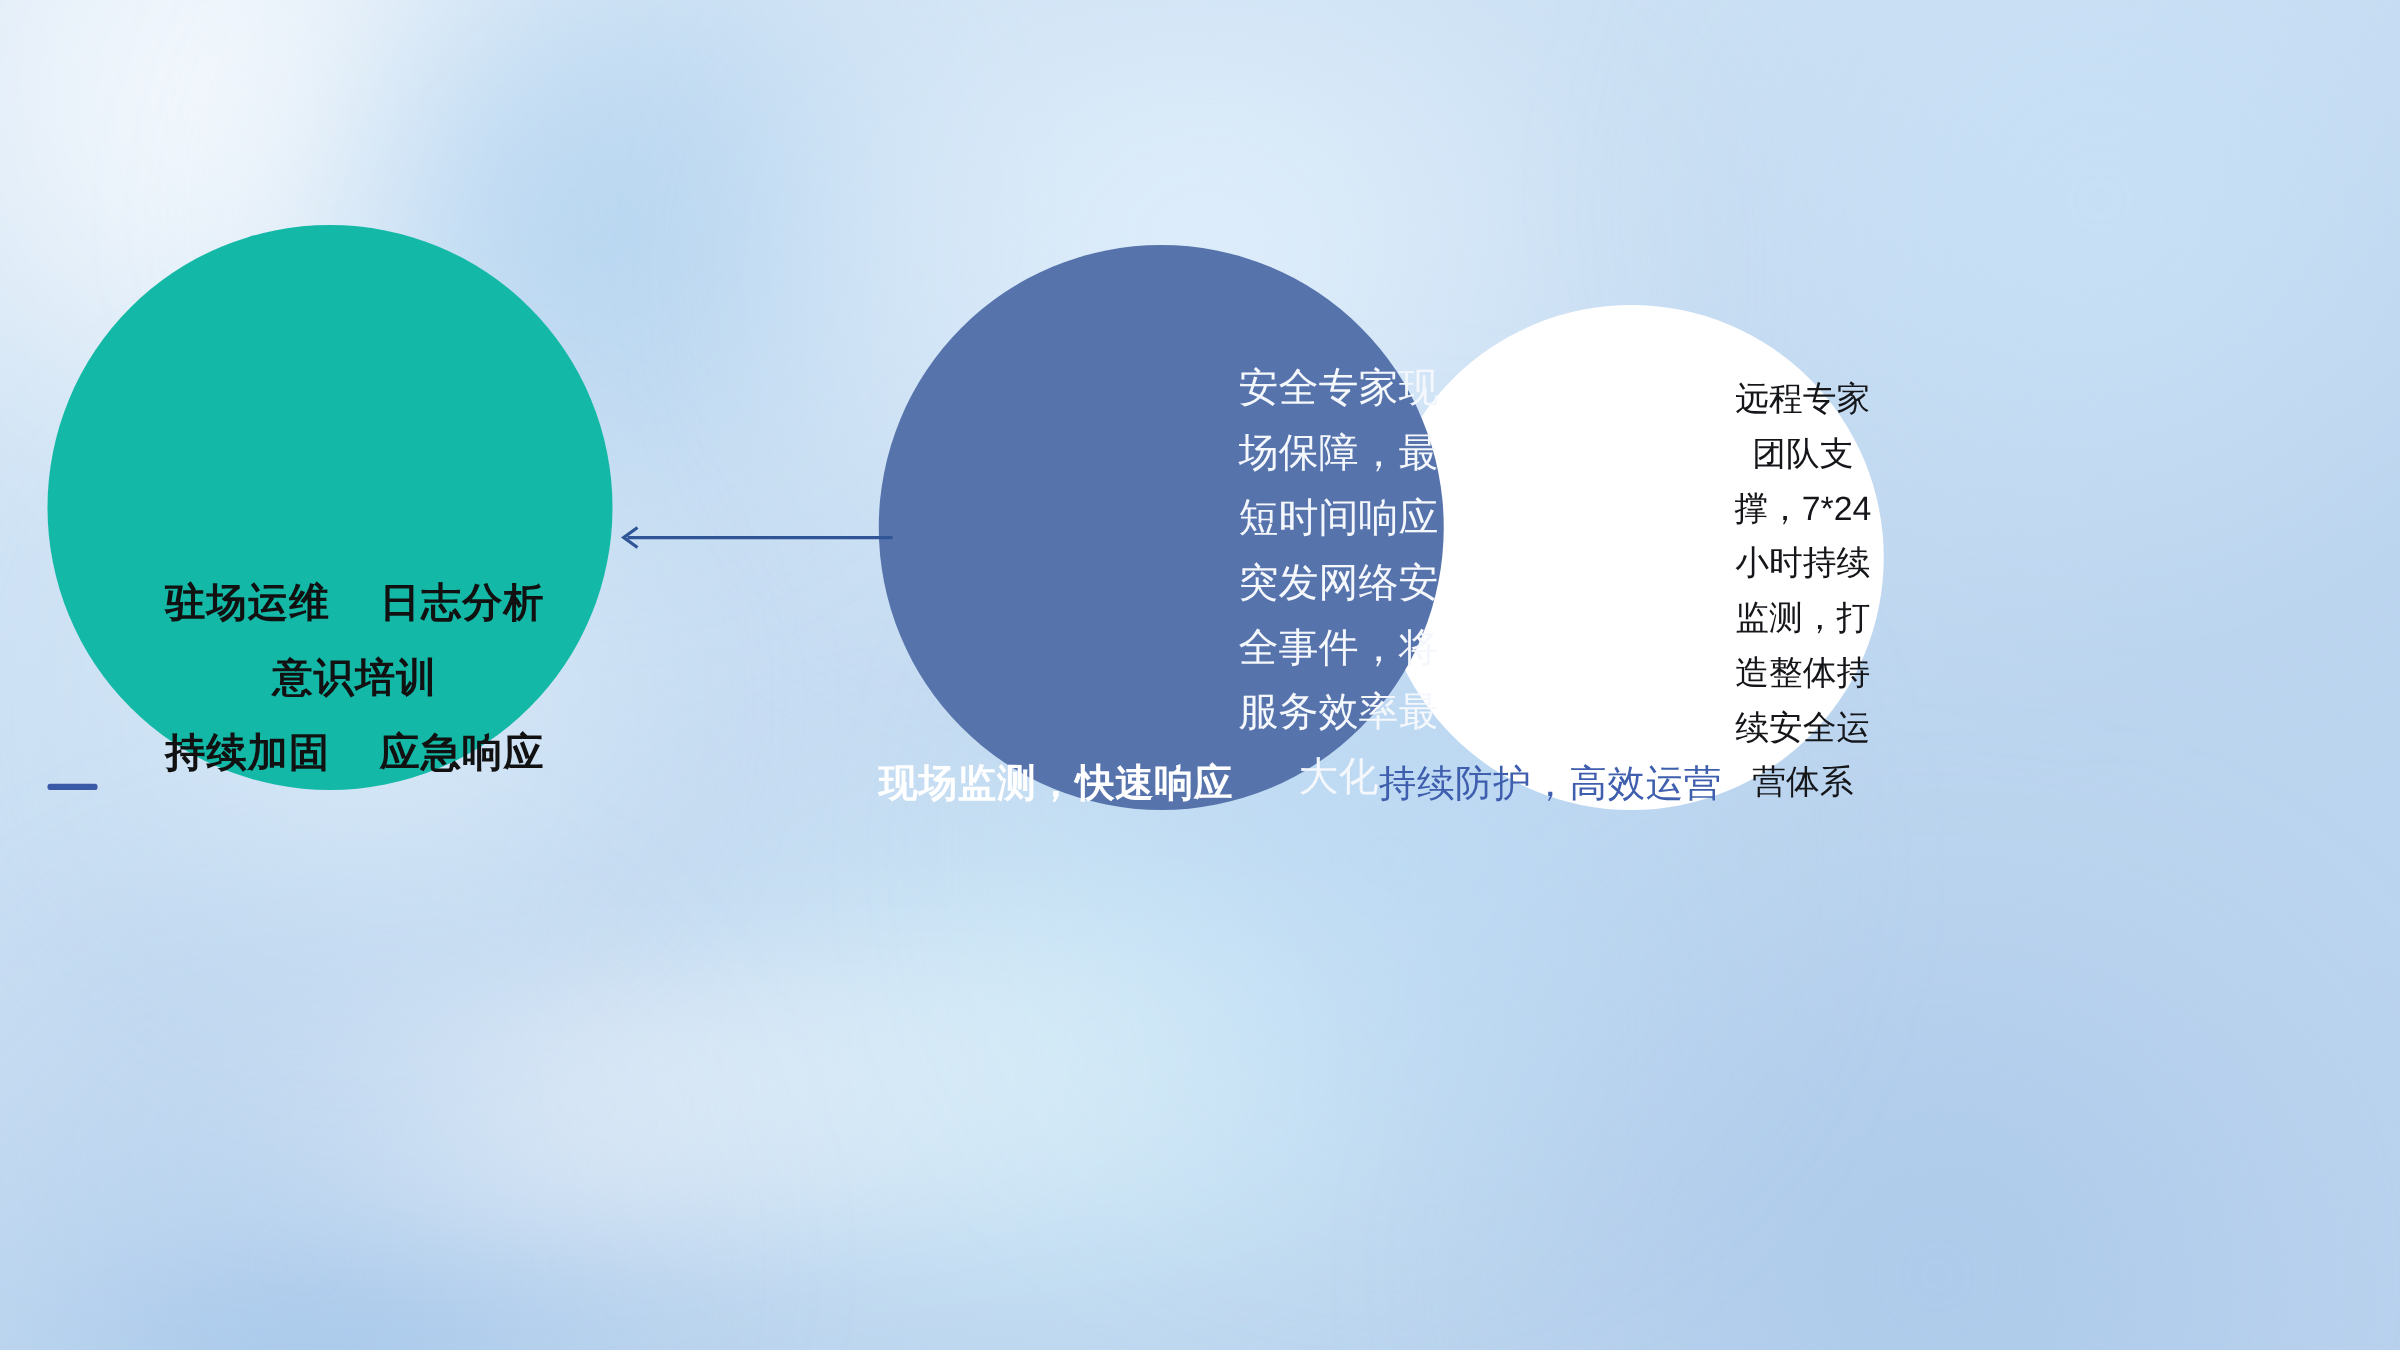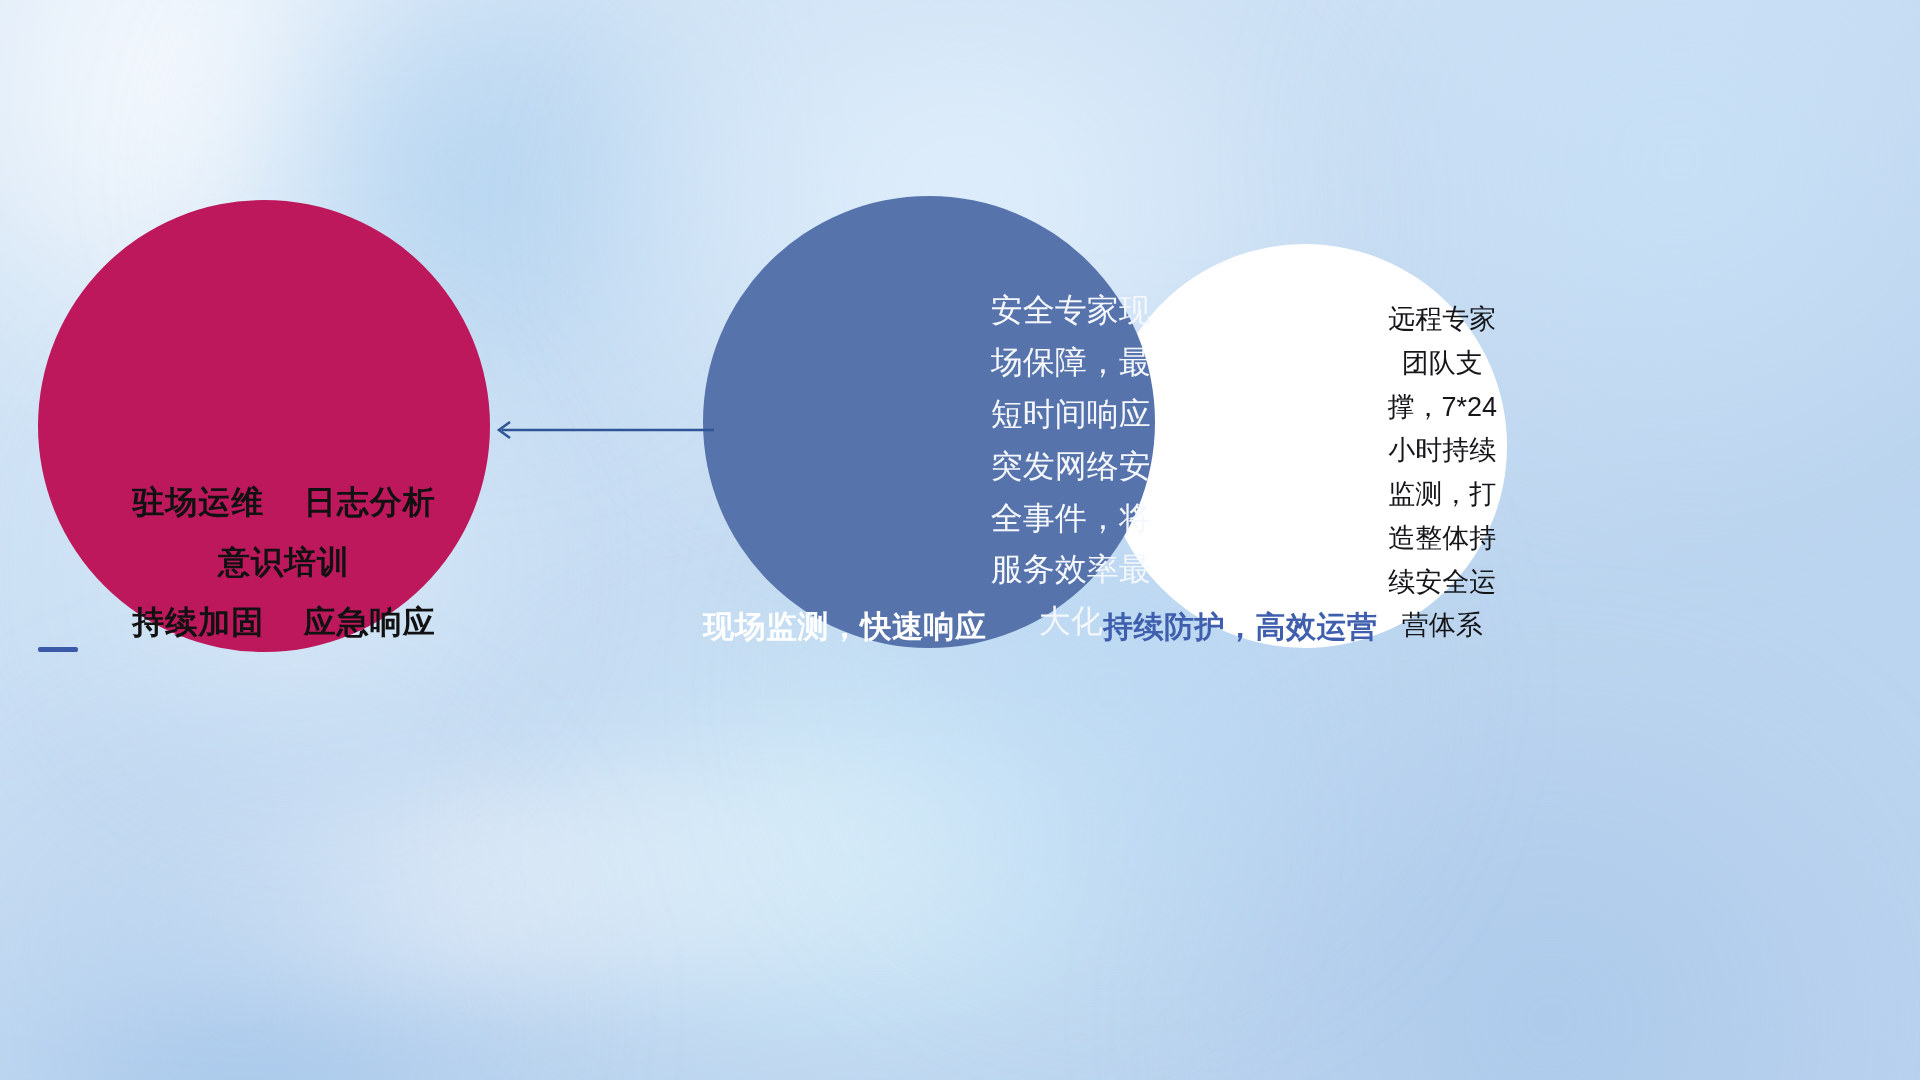--- a/index.html
+++ b/index.html
@@ -41,22 +41,22 @@
     background:linear-gradient(100deg,rgba(255,255,255,0) 0%,rgba(255,255,255,.42) 45%,rgba(255,255,255,0) 100%);
     filter:blur(46px); transform:rotate(-4deg);
   }
 
   
   .circle { position:absolute; border-radius:50%; display:flex;
             flex-direction:row; align-items:flex-end; }
 
   
   #circle-left {
-    left:38px; top:200px; width:452px; height:452px;
-    background:#be185d;
+    left:38px; top:180px; width:452px; height:452px;
+    background:#14b8a6;
     justify-content:flex-start;
   }
   #circle-left .divider {
     width:44px; height:5px; background:#3a5aa8; border-radius:2px;
     margin-top:124px;
   }
   #circle-left .lines { margin-top:40px; width:100%; text-align:center; }
   #circle-left .line {
     font-size:32px; font-weight:bold; color:#111112;
     letter-spacing:1px; line-height:1.88;
@@ -78,21 +78,21 @@
     font-size:32px; color:#f4f7fc; line-height:1.62;
   }
 
   
   #circle-right {
     left:1103px; top:244px; width:404px; height:404px;
     background:#ffffff;
     justify-content:flex-start; z-index:2;
   }
   #circle-right .heading {
-    margin-top:63px; font-size:30px; font-weight:bold; color:#3f5fae;
+    margin-top:63px; font-size:30px; font-weight:normal; color:#3f5fae;
     letter-spacing:.5px; white-space:nowrap;
   }
   #circle-right .body {
     margin-top:48px; width:376px; text-align:center;
     font-size:27px; color:#15161a; line-height:1.62;
   }
 
   
   #arrow { position:absolute; left:486px; top:418px; width:230px; height:24px; z-index:4; }
 </style>

